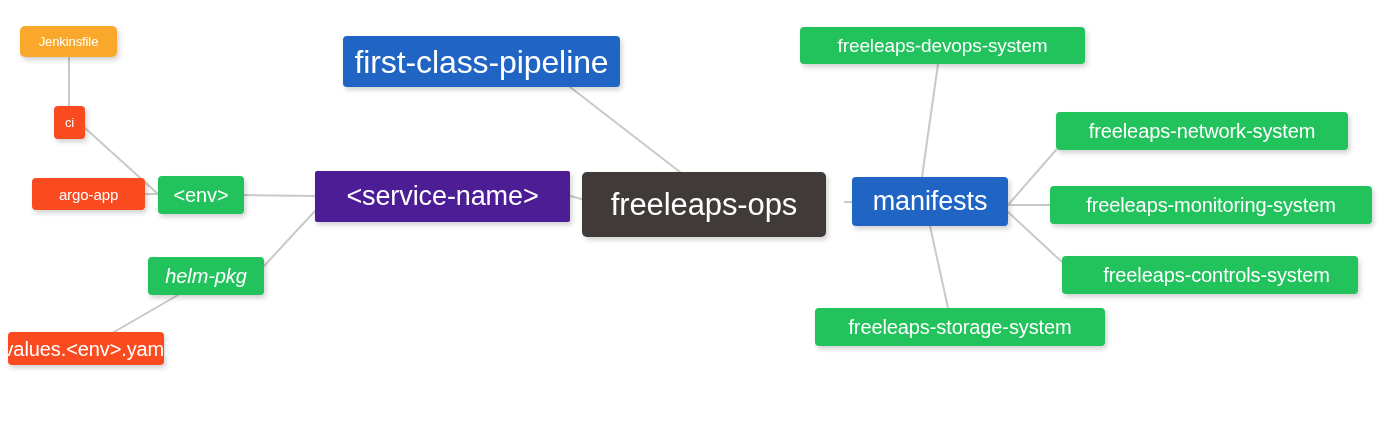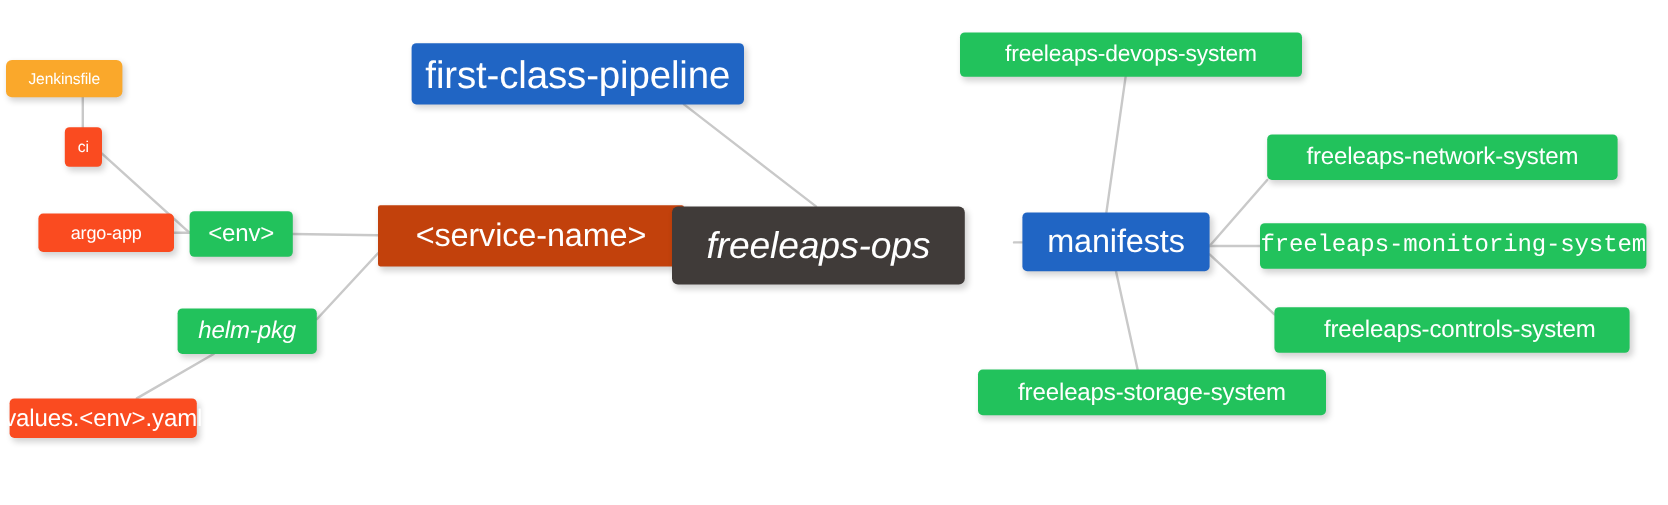--- a/index.html
+++ b/index.html
@@ -58,57 +58,57 @@
       <line x1="570" y1="87" x2="680" y2="172" stroke="#c9c9c9" stroke-width="2" stroke-linecap="round"></line>
       <line x1="570" y1="196" x2="585" y2="200" stroke="#c9c9c9" stroke-width="2" stroke-linecap="round"></line>
       <line x1="845" y1="202" x2="852" y2="202" stroke="#c9c9c9" stroke-width="2" stroke-linecap="round"></line>
       <line x1="922" y1="177" x2="938" y2="64" stroke="#c9c9c9" stroke-width="2" stroke-linecap="round"></line>
       <line x1="1008" y1="205" x2="1056" y2="150" stroke="#c9c9c9" stroke-width="2" stroke-linecap="round"></line>
       <line x1="1008" y1="205" x2="1050" y2="205" stroke="#c9c9c9" stroke-width="2" stroke-linecap="round"></line>
       <line x1="1008" y1="212" x2="1062" y2="262" stroke="#c9c9c9" stroke-width="2" stroke-linecap="round"></line>
       <line x1="930" y1="226" x2="948" y2="308" stroke="#c9c9c9" stroke-width="2" stroke-linecap="round"></line>
     </svg>
   <div id="node-layer">
-      <div class="node" style="left: 5px; top: 26px; width: 97px; height: 31px; background: rgb(250, 168, 43); font-size: 13px; border-radius: 5px; margin-top: 24px;">
+      <div class="node" style="left: 20px; top: 26px; width: 97px; height: 31px; background: rgb(250, 168, 43); font-size: 13px; border-radius: 5px;">
         <span class="node-label">Jenkinsfile</span>
       </div>
       <div class="node" style="left: 54px; top: 106px; width: 31px; height: 33px; background: rgb(250, 75, 32); font-size: 13px; border-radius: 4px;">
         <span class="node-label">ci</span>
       </div>
       <div class="node" style="left: 32px; top: 178px; width: 113px; height: 32px; background: rgb(250, 75, 32); font-size: 15px; border-radius: 4px;">
         <span class="node-label">argo-app</span>
       </div>
       <div class="node" style="left: 158px; top: 176px; width: 86px; height: 38px; background: rgb(34, 194, 92); font-size: 20px; border-radius: 4px;">
         <span class="node-label">&lt;env&gt;</span>
       </div>
       <div class="node" style="left: 148px; top: 257px; width: 116px; height: 38px; background: rgb(34, 194, 92); font-size: 20px; border-radius: 4px; font-style: italic;">
         <span class="node-label">helm-pkg</span>
       </div>
       <div class="node" style="left: 8px; top: 332px; width: 156px; height: 33px; background: rgb(250, 75, 32); font-size: 20px; border-radius: 4px;">
         <span class="node-label">values.&lt;env&gt;.yaml</span>
       </div>
       <div class="node" style="left: 315px; top: 36px; width: 277px; height: 51px; background: rgb(32, 101, 196); font-size: 32px; border-radius: 4px; margin-left: 28px;">
         <span class="node-label">first-class-pipeline</span>
       </div>
-      <div class="node" style="left: 315px; top: 171px; width: 255px; height: 51px; background: #c2410c; font-size: 27px; border-radius: 2px;">
+      <div class="node" style="left: 315px; top: 171px; width: 255px; height: 51px; background: #4c1d95; font-size: 27px; border-radius: 2px;">
         <span class="node-label">&lt;service-name&gt;</span>
       </div>
-      <div class="node" style="left: 560px; top: 172px; width: 244px; height: 65px; background: rgb(64, 59, 57); font-size: 31px; border-radius: 5px; font-style: italic;">
+      <div class="node" style="left: 582px; top: 172px; width: 244px; height: 65px; background: rgb(64, 59, 57); font-size: 31px; border-radius: 5px;">
         <span class="node-label">freeleaps-ops</span>
       </div>
       <div class="node" style="left: 852px; top: 177px; width: 156px; height: 49px; background: rgb(32, 101, 196); font-size: 27px; border-radius: 4px;">
         <span class="node-label">manifests</span>
       </div>
       <div class="node" style="left: 800px; top: 27px; width: 285px; height: 37px; background: rgb(34, 194, 92); font-size: 19px; border-radius: 4px;">
         <span class="node-label">freeleaps-devops-system</span>
       </div>
       <div class="node" style="left: 1056px; top: 112px; width: 292px; height: 38px; background: rgb(34, 194, 92); font-size: 20px; border-radius: 4px;">
         <span class="node-label">freeleaps-network-system</span>
       </div>
-      <div class="node" style="left: 1050px; top: 186px; width: 322px; height: 38px; background: rgb(34, 194, 92); font-size: 20px; border-radius: 4px; font-family: Liberation Mono, monospace;">
+      <div class="node" style="left: 1050px; top: 186px; width: 322px; height: 38px; background: rgb(34, 194, 92); font-size: 20px; border-radius: 4px;">
         <span class="node-label">freeleaps-monitoring-system</span>
       </div>
       <div class="node" style="left: 1062px; top: 256px; width: 296px; height: 38px; background: rgb(34, 194, 92); font-size: 20px; border-radius: 4px; padding-left: 13px;">
         <span class="node-label">freeleaps-controls-system</span>
       </div>
       <div class="node" style="left: 815px; top: 308px; width: 290px; height: 38px; background: rgb(34, 194, 92); font-size: 20px; border-radius: 4px;">
         <span class="node-label">freeleaps-storage-system</span>
       </div>
     </div>
 </div>

